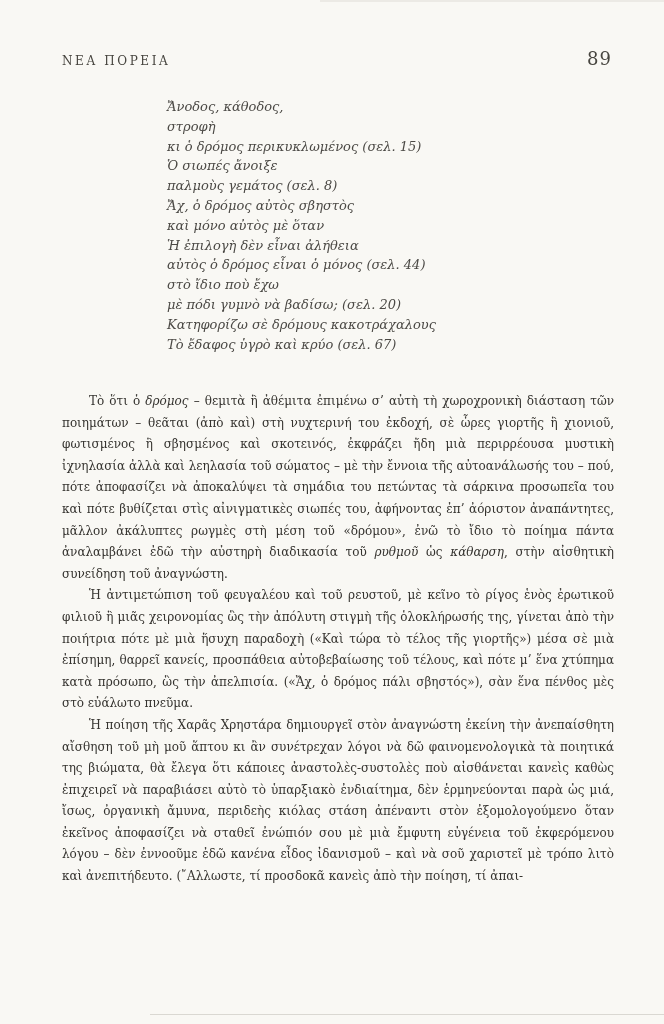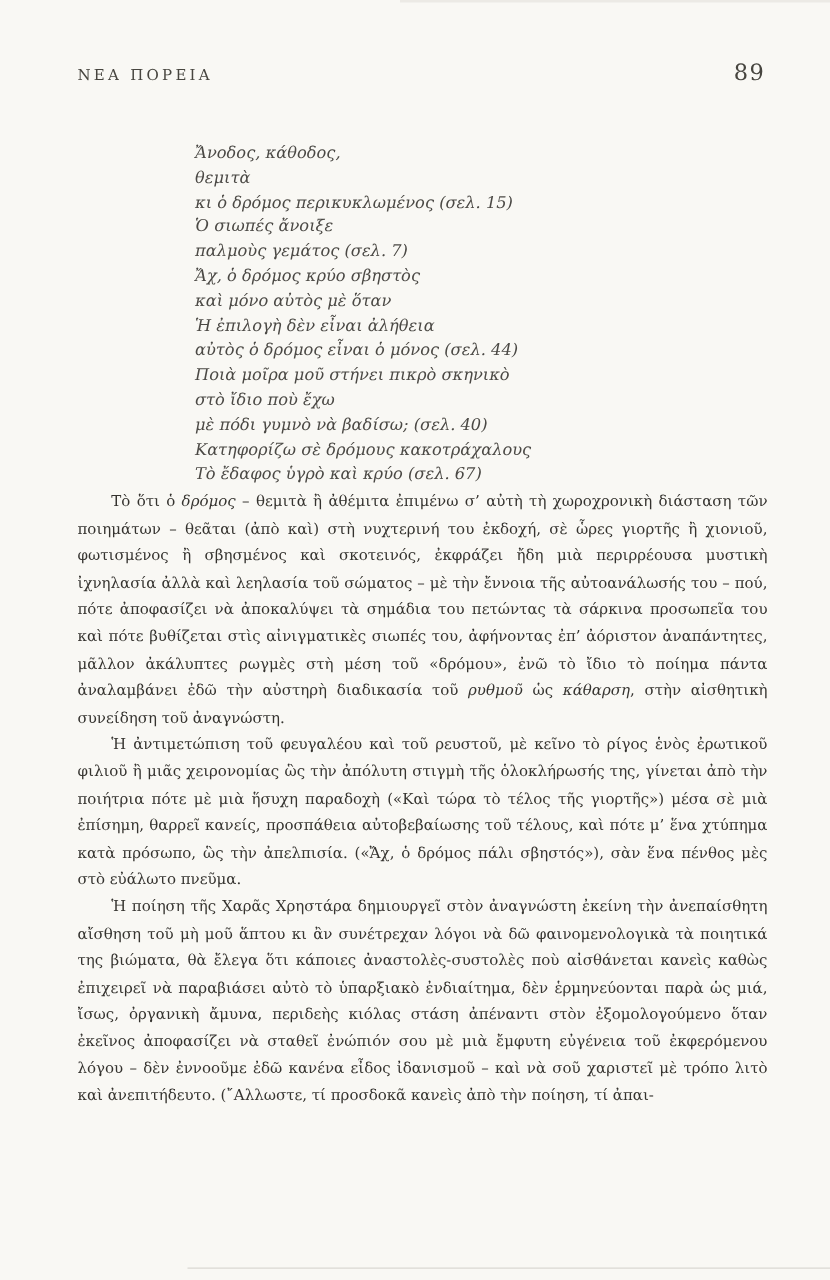--- a/index.html
+++ b/index.html
@@ -32,27 +32,26 @@
     color: var(--header-color, #47453f);
   }
   .page-number {
     font-size: 18px;
     letter-spacing: 1px;
     color: var(--header-color, #47453f);
   }
   .poem-block {
     position: absolute;
     top: 97px;
-    left: 156px;
+    left: 167px;
     right: 40px;
     font-style: italic;
     font-size: 13px;
     line-height: 19.8px;
     color: var(--poem-color, #4b4945);
-    margin-top: 16px;
   }
   .poem-line {
     white-space: pre;
   }
   .body-text {
     position: absolute;
     top: 391px;
     left: 62px;
     width: 552px;
     font-size: 12px;
@@ -85,31 +84,30 @@
 
 <div class="page">
 
   <div class="running-header">
     <span class="journal-title">ΝΕΑ ΠΟΡΕΙΑ</span>
     <span class="page-number">89</span>
   </div>
 
   <div class="poem-block">
       <div class="poem-line">Ἄνοδος, κάθοδος,</div>
-      <div class="poem-line">θεμιτὰ</div>
+      <div class="poem-line">στροφὴ</div>
       <div class="poem-line">κι ὁ δρόμος περικυκλωμένος (σελ. 15)</div>
       <div class="poem-line">Ὁ σιωπές ἄνοιξε</div>
-      <div class="poem-line">παλμοὺς γεμάτος (σελ. 7)</div>
-      <div class="poem-line">Ἄχ, ὁ δρόμος κρύο σβηστὸς</div>
+      <div class="poem-line">παλμοὺς γεμάτος (σελ. 8)</div>
+      <div class="poem-line">Ἄχ, ὁ δρόμος αὐτὸς σβηστὸς</div>
       <div class="poem-line">καὶ μόνο αὐτὸς μὲ ὅταν</div>
       <div class="poem-line">Ἡ ἐπιλογὴ δὲν εἶναι ἀλήθεια</div>
       <div class="poem-line">αὐτὸς ὁ δρόμος εἶναι ὁ μόνος (σελ. 44)</div>
-      <div class="poem-line">Ποιὰ μοῖρα μοῦ στήνει πικρὸ σκηνικὸ</div>
       <div class="poem-line">στὸ ἴδιο ποὺ ἔχω</div>
-      <div class="poem-line">μὲ πόδι γυμνὸ νὰ βαδίσω; (σελ. 40)</div>
+      <div class="poem-line">μὲ πόδι γυμνὸ νὰ βαδίσω; (σελ. 20)</div>
       <div class="poem-line">Κατηφορίζω σὲ δρόμους κακοτράχαλους</div>
       <div class="poem-line">Τὸ ἔδαφος ὑγρὸ καὶ κρύο (σελ. 67)</div>
     </div>
 
   <div class="body-text">
     <p><span>Τὸ ὅτι ὁ </span><span style="font-style: italic;">δρόμος</span><span> – θεμιτὰ ἢ ἀθέμιτα ἐπιμένω σ’ αὐτὴ τὴ χωροχρονικὴ διάσταση τῶν ποιημάτων – θεᾶται (ἀπὸ καὶ) στὴ νυχτερινή του ἐκδοχή, σὲ ὧρες γιορτῆς ἢ χιονιοῦ, φωτισμένος ἢ σβησμένος καὶ σκοτεινός, ἐκφράζει ἤδη μιὰ περιρρέουσα μυστικὴ ἰχνηλασία ἀλλὰ καὶ λεηλασία τοῦ σώματος – μὲ τὴν ἔννοια τῆς αὐτοανάλωσής του – πού, πότε ἀποφασίζει νὰ ἀποκαλύψει τὰ σημάδια του πετώντας τὰ σάρκινα προσωπεῖα του καὶ πότε βυθίζεται στὶς αἰνιγματικὲς σιωπές του, ἀφήνοντας ἐπ’ ἀόριστον ἀναπάντητες, μᾶλλον ἀκάλυπτες ρωγμὲς στὴ μέση τοῦ «δρόμου», ἐνῶ τὸ ἴδιο τὸ ποίημα πάντα ἀναλαμβάνει ἐδῶ τὴν αὐστηρὴ διαδικασία τοῦ </span><span style="font-style: italic;">ρυθμοῦ</span><span> ὡς </span><span style="font-style: italic;">κάθαρση</span><span>, στὴν αἰσθητικὴ συνείδηση τοῦ ἀναγνώστη.</span></p>
     <p><span>Ἡ ἀντιμετώπιση τοῦ φευγαλέου καὶ τοῦ ρευστοῦ, μὲ κεῖνο τὸ ρίγος ἑνὸς ἐρωτικοῦ φιλιοῦ ἢ μιᾶς χειρονομίας ὣς τὴν ἀπόλυτη στιγμὴ τῆς ὁλοκλήρωσής της, γίνεται ἀπὸ τὴν ποιήτρια πότε μὲ μιὰ ἥσυχη παραδοχὴ («Καὶ τώρα τὸ τέλος τῆς γιορτῆς») μέσα σὲ μιὰ ἐπίσημη, θαρρεῖ κανείς, προσπάθεια αὐτοβεβαίωσης τοῦ τέλους, καὶ πότε μ’ ἕνα χτύπημα κατὰ πρόσωπο, ὣς τὴν ἀπελπισία. («Ἄχ, ὁ δρόμος πάλι σβηστός»), σὰν ἕνα πένθος μὲς στὸ εὐάλωτο πνεῦμα.</span></p>
     <p><span>Ἡ ποίηση τῆς Χαρᾶς Χρηστάρα δημιουργεῖ στὸν ἀναγνώστη ἐκείνη τὴν ἀνεπαίσθητη αἴσθηση τοῦ μὴ μοῦ ἅπτου κι ἂν συνέτρεχαν λόγοι νὰ δῶ φαινομενολογικὰ τὰ ποιητικά της βιώματα, θὰ ἔλεγα ὅτι κάποιες ἀναστολὲς-συστολὲς ποὺ αἰσθάνεται κανεὶς καθὼς ἐπιχειρεῖ νὰ παραβιάσει αὐτὸ τὸ ὑπαρξιακὸ ἐνδιαίτημα, δὲν ἑρμηνεύονται παρὰ ὡς μιά, ἴσως, ὀργανικὴ ἄμυνα, περιδεὴς κιόλας στάση ἀπέναντι στὸν ἐξομολογούμενο ὅταν ἐκεῖνος ἀποφασίζει νὰ σταθεῖ ἐνώπιόν σου μὲ μιὰ ἔμφυτη εὐγένεια τοῦ ἐκφερόμενου λόγου – δὲν ἐννοοῦμε ἐδῶ κανένα εἶδος ἰδανισμοῦ – καὶ νὰ σοῦ χαριστεῖ μὲ τρόπο λιτὸ καὶ ἀνεπιτήδευτο. (῎Αλλωστε, τί προσδοκᾶ κανεὶς ἀπὸ τὴν ποίηση, τί ἀπαι-</span></p>
   </div>
 

